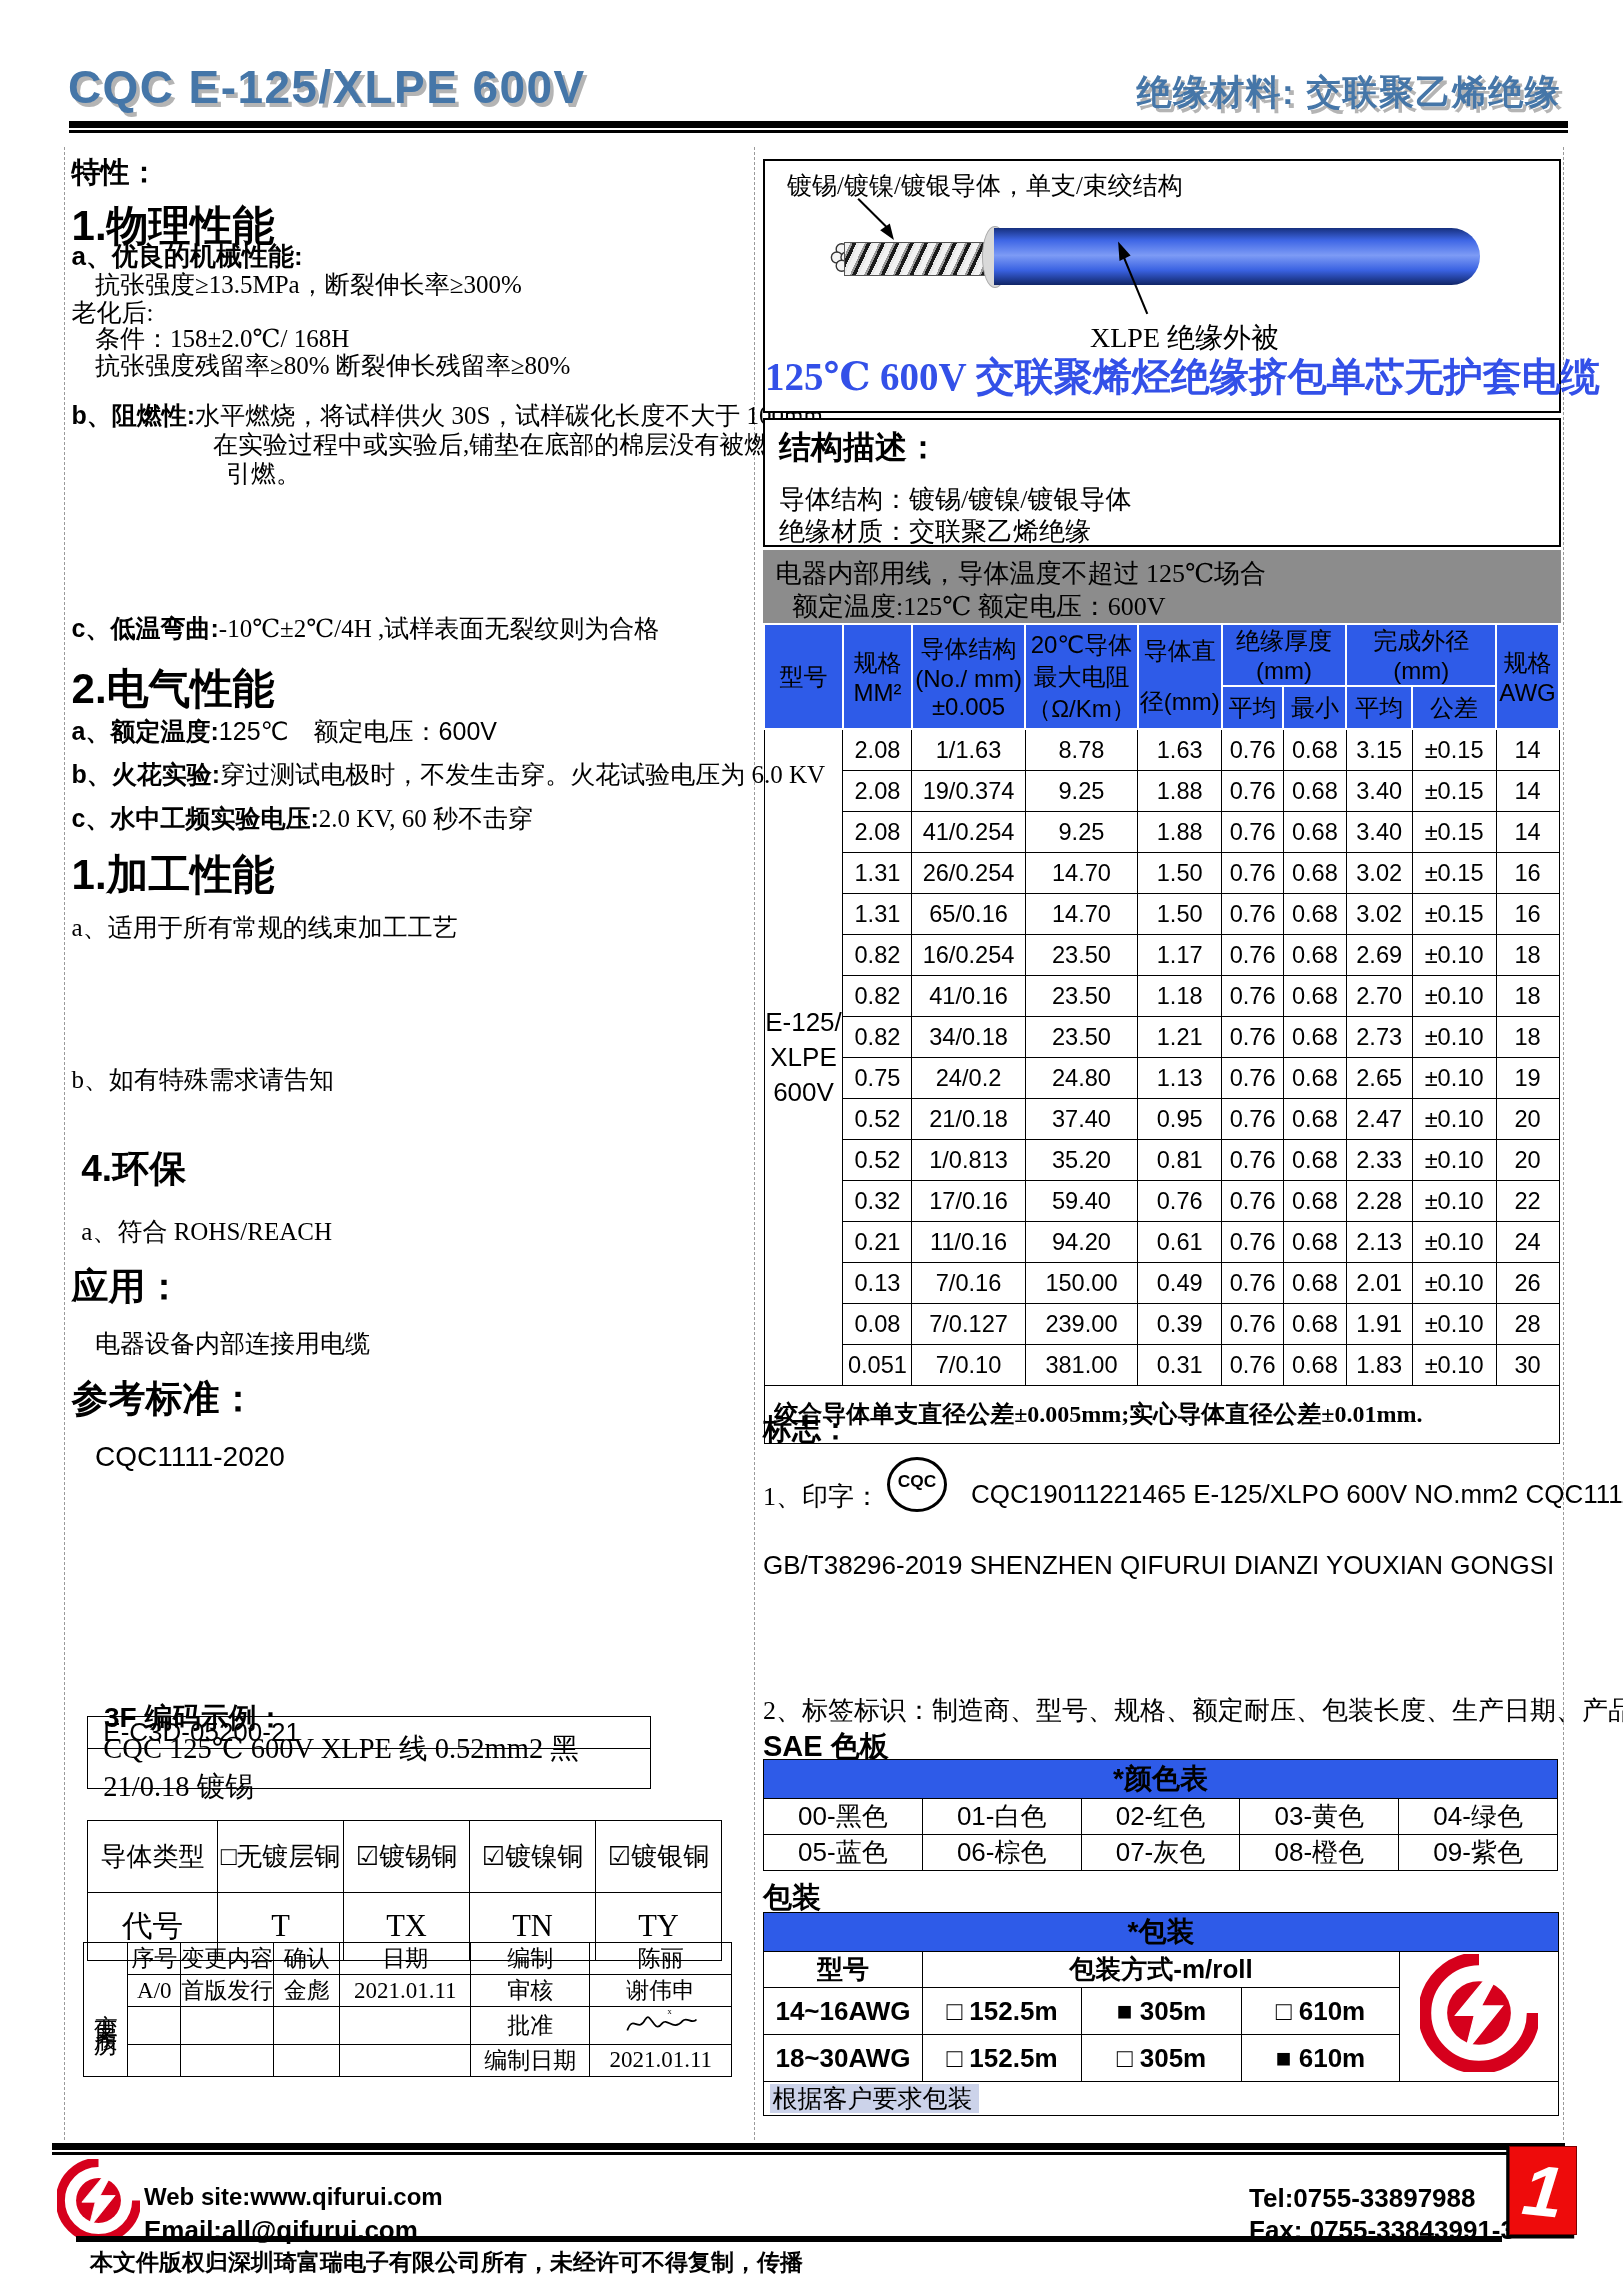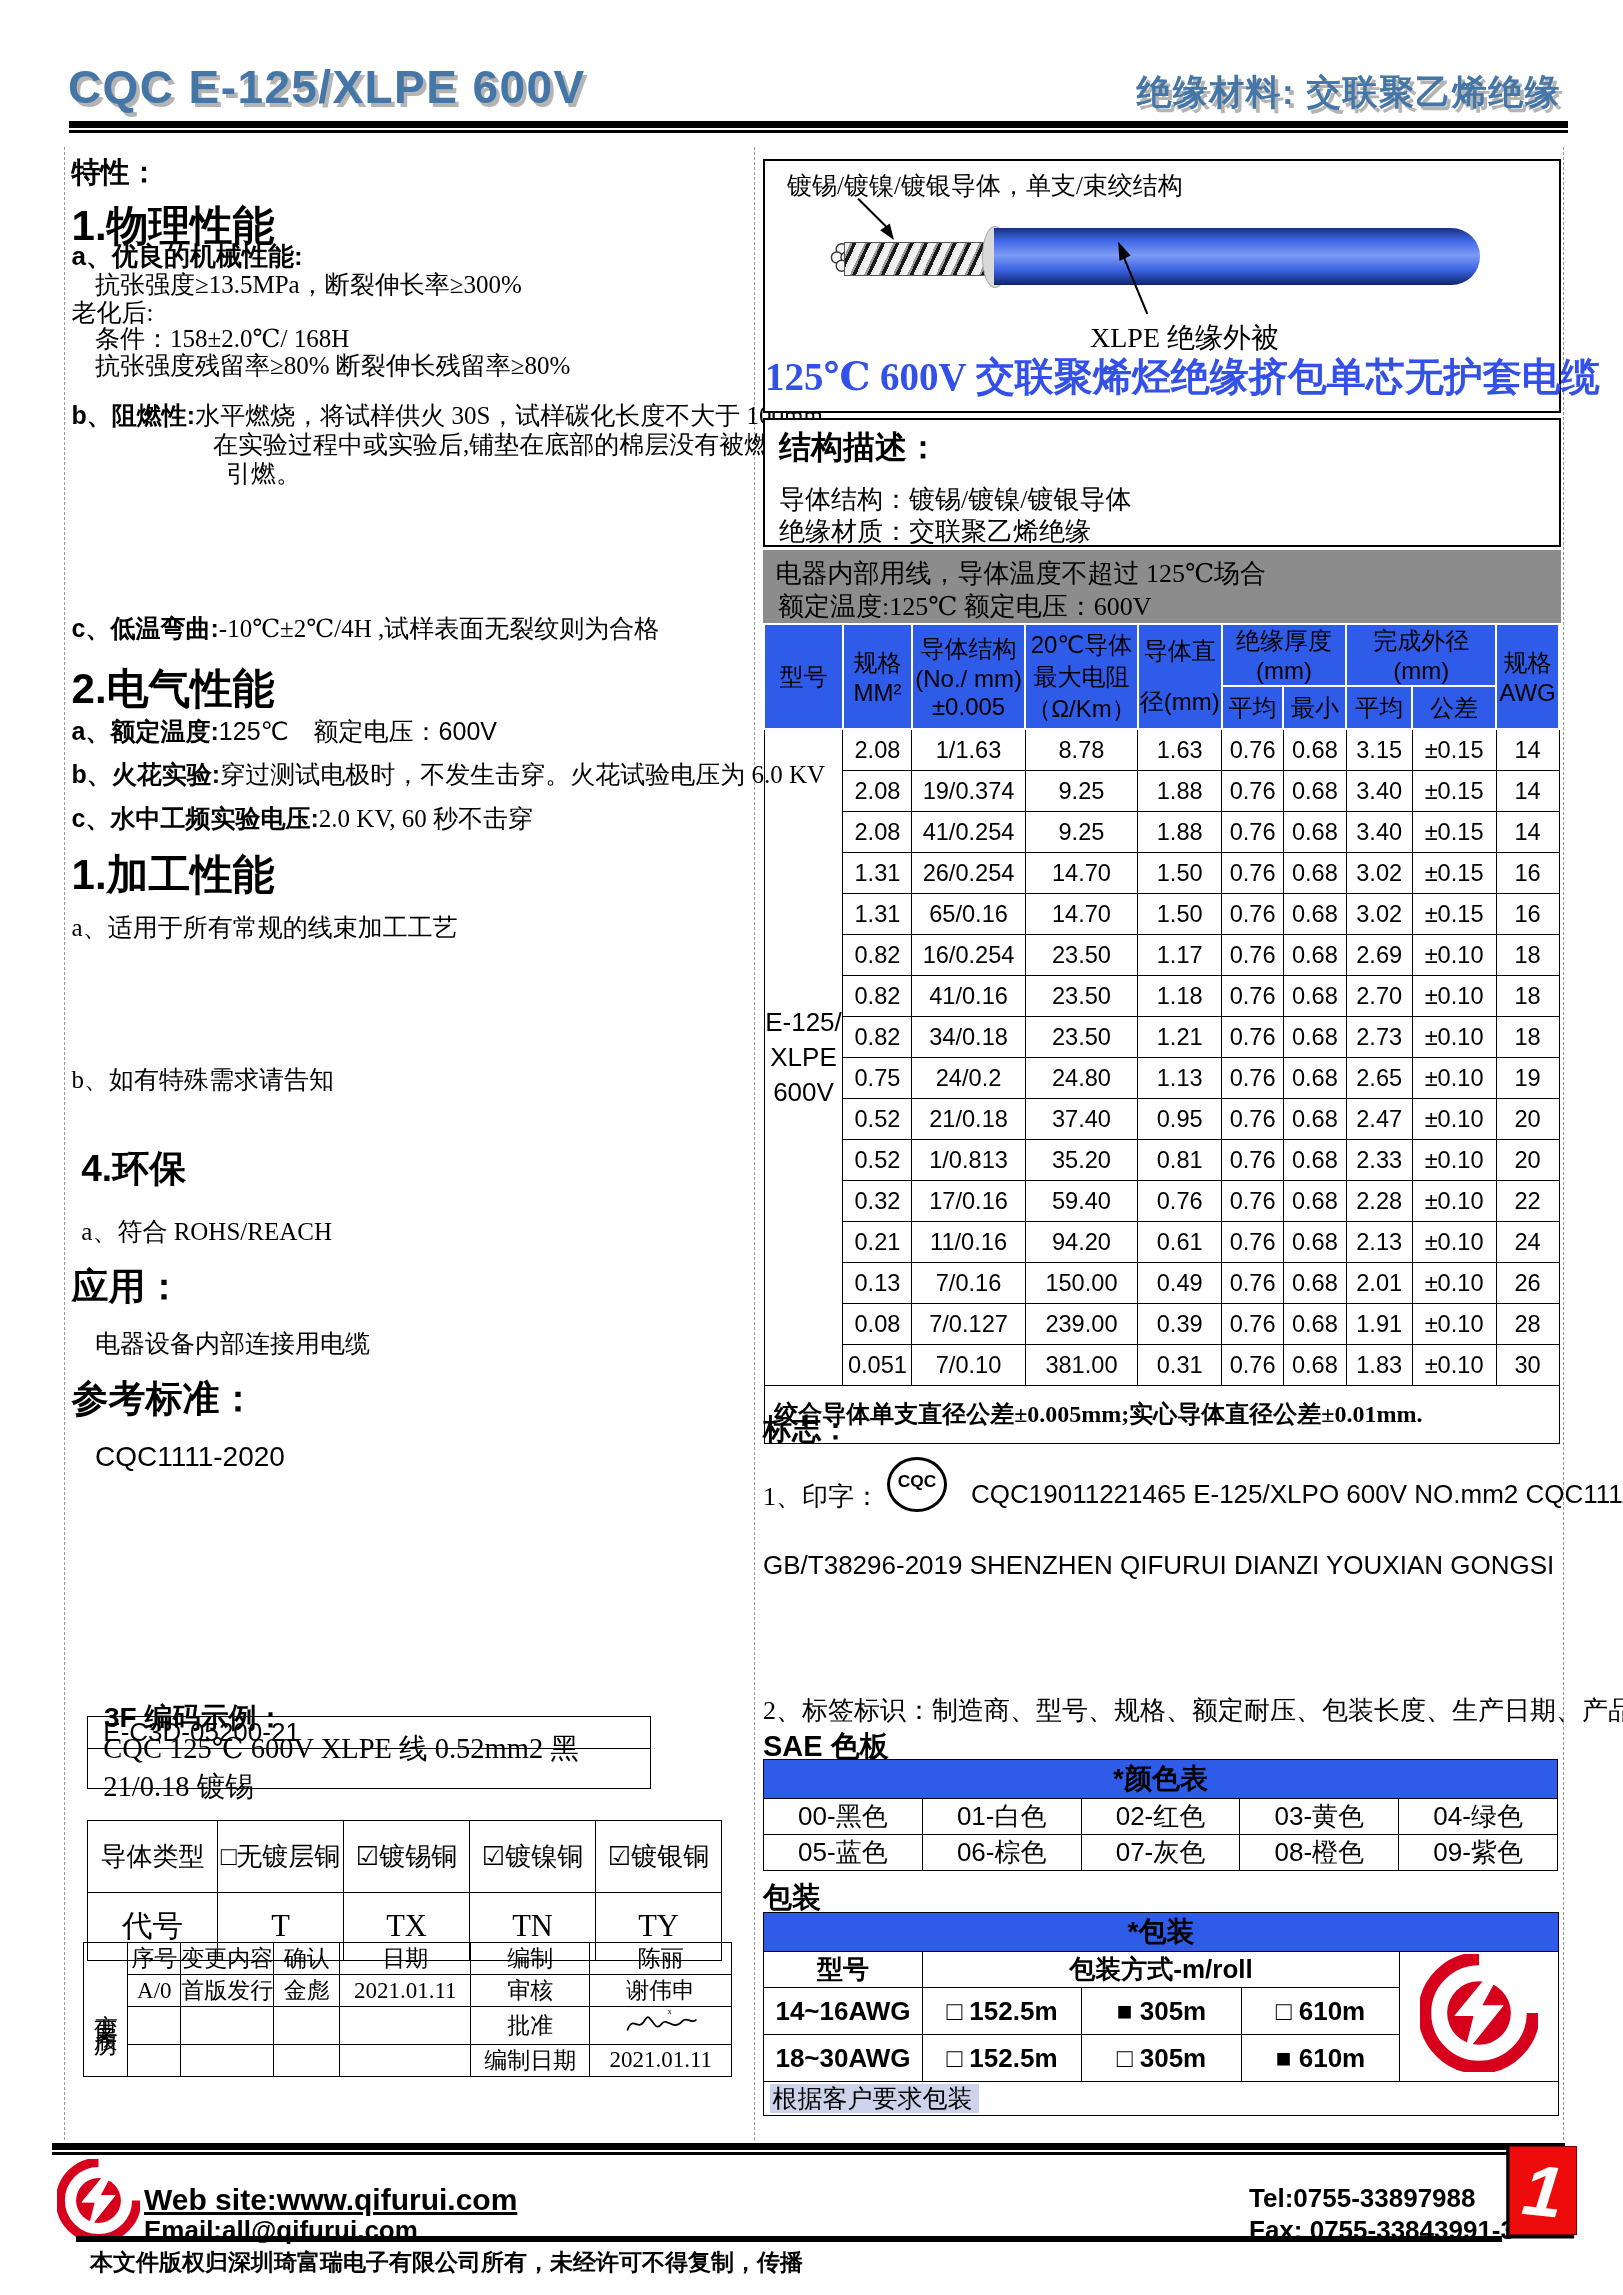--- a/index.html
+++ b/index.html
@@ -217,21 +217,21 @@
     </div>
 
     <div class="struct" style="top:272px;left:0;width:794px;height:125px;">
       <div class="ln b" style="top:5.6px;left:14px;font-size:32px;">结构描述：</div>
       <div class="ln srf" style="top:62px;left:14px;font-size:26px;">导体结构：镀锡/镀镍/镀银导体</div>
       <div class="ln srf" style="top:94px;left:14px;font-size:26px;">绝缘材质：交联聚乙烯绝缘</div>
     </div>
 
     <div class="graybar" style="top:404px;left:0;width:798px;height:73px;">
       <div class="ln srf" style="top:5.6px;left:12.5px;font-size:26px;">电器内部用线，导体温度不超过  125℃场合</div>
-      <div class="ln srf" style="top:39px;left:15px;font-size:26px;">额定温度:125℃  额定电压：600V</div>
+      <div class="ln srf" style="top:39px;left:29px;font-size:26px;">额定温度:125℃  额定电压：600V</div>
     </div>
 
     <table class="spec" style="position:absolute;top:477px;left:0;">
       <colgroup>
         <col style="width:78px">
           <col style="width:68px">
           <col style="width:112px">
           <col style="width:111px">
           <col style="width:83px">
         <col style="width:61px">
@@ -550,21 +550,21 @@
     </tbody>
       </table>
   </div>
 
   <div class="rule" style="top:2143px;left:52px;width:1513px;"></div>
   <svg class="abs" style="left:57px;top:2159px;" width="83" height="83" viewBox="0 0 100 100">
     <path d="M50 4 A46 46 0 1 0 96 50" fill="none" stroke="#d6001c" stroke-width="11"></path>
     <circle cx="50" cy="50" r="27" fill="#d6001c"></circle>
     <polygon points="58,18 30,52 46,52 38,84 70,44 52,44 66,18" fill="#fff" stroke="#fff"></polygon>
   </svg>
-  <div class="ln b" style="top:2183px;left:144px;font-size:30px;text-decoration:underline;">Web site:www.qifurui.com</div>
+  <div class="ln b" style="top:2183px;left:144px;font-size:24px;">Web site:www.qifurui.com</div>
   <div class="ln b" style="top:2215px;left:144px;font-size:26px;">Email:all@qifurui.com</div>
   <div class="ln b" style="top:2183px;left:1249px;font-size:26px;">Tel:0755-33897988</div>
   <div class="ln b" style="top:2215px;left:1249px;font-size:26px;">Fax: 0755-33843991-3</div>
   <div class="abs" style="left:76px;top:2236px;width:1426px;height:6.2px;background:#000;"></div>
   <div class="pagebox">
       <span>1</span>
     </div>
   <div class="ln srf b" style="top:2247px;left:90px;font-size:23px;">本文件版权归深圳琦富瑞电子有限公司所有，未经许可不得复制，传播</div>
 
 </div>

